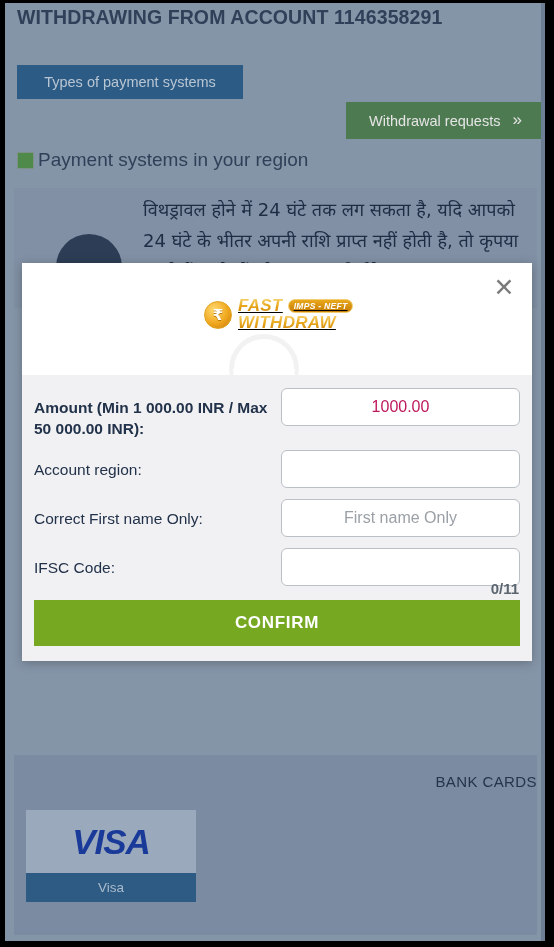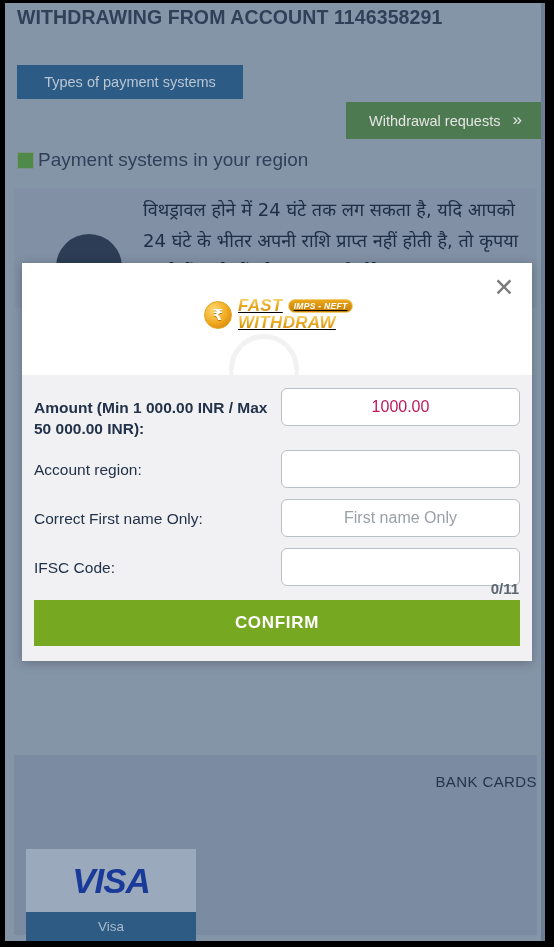--- a/index.html
+++ b/index.html
@@ -126,21 +126,21 @@
     position: absolute;
     left: 0; top: 18px; width: 100%;
     text-align: right;
     color: #25344b;
     font-size: 15px;
     letter-spacing: .4px;
   }
   .card-tile {
     position: absolute;
     left: 12px; top: 55px;
-    width: 170px; height: 92px; margin-top: 39px;
+    width: 170px; height: 92px;
   }
   .card-logo {
     height: 63px;
     background: #9aa9bb;
     display: flex; align-items: center; justify-content: center;
   }
   .visa-word {
     color: #1a3a99;
     font-size: 35px;
     font-weight: bold;

